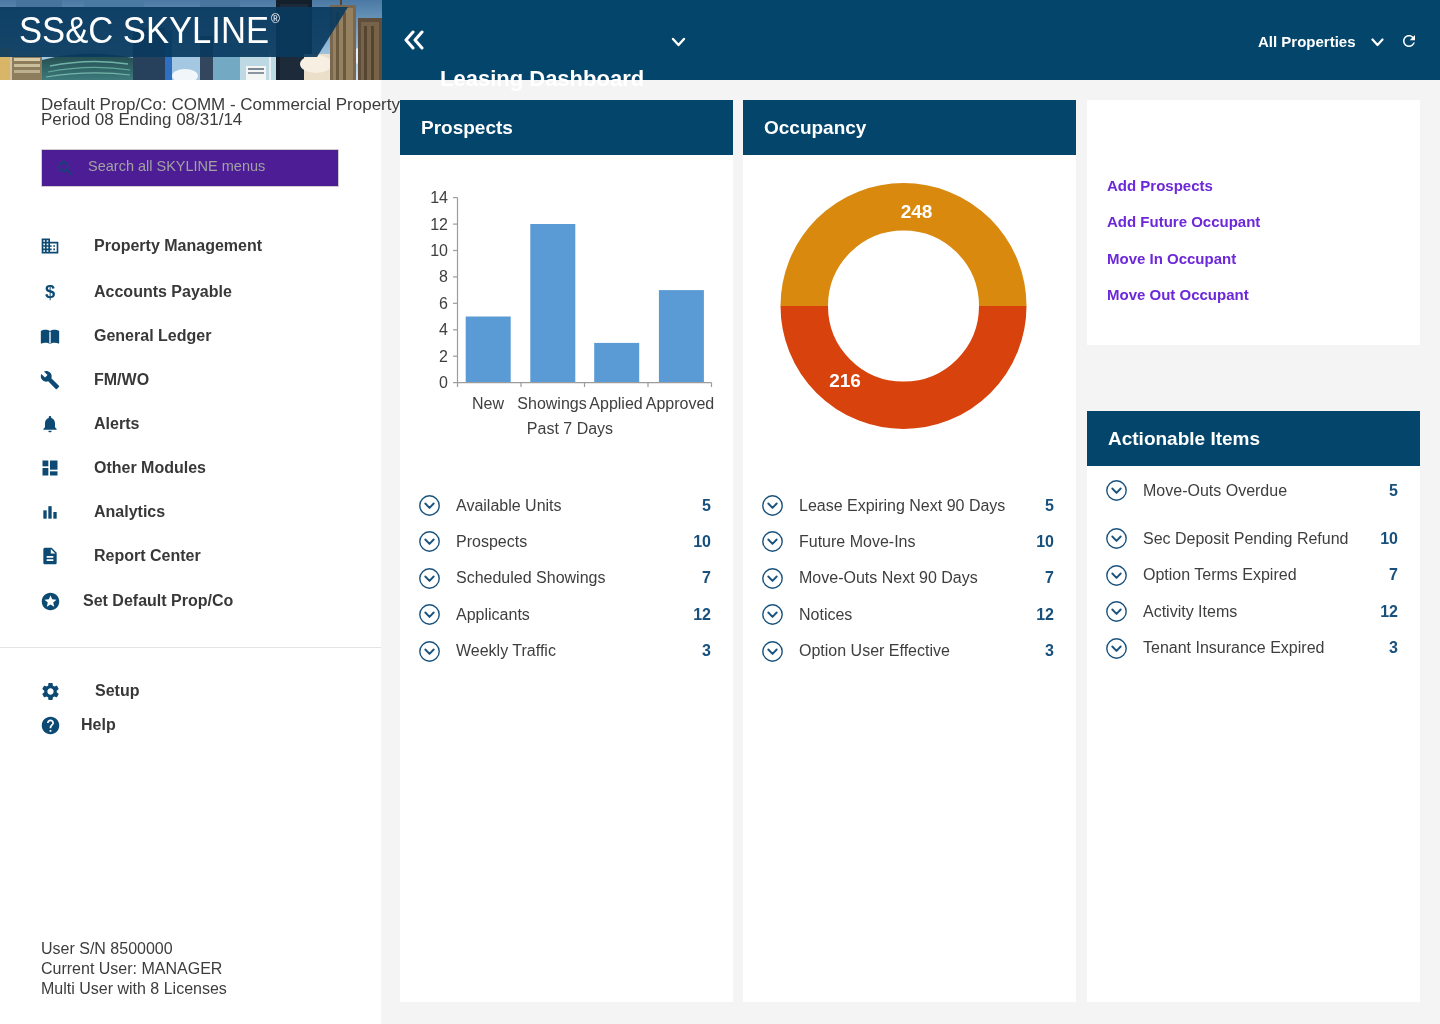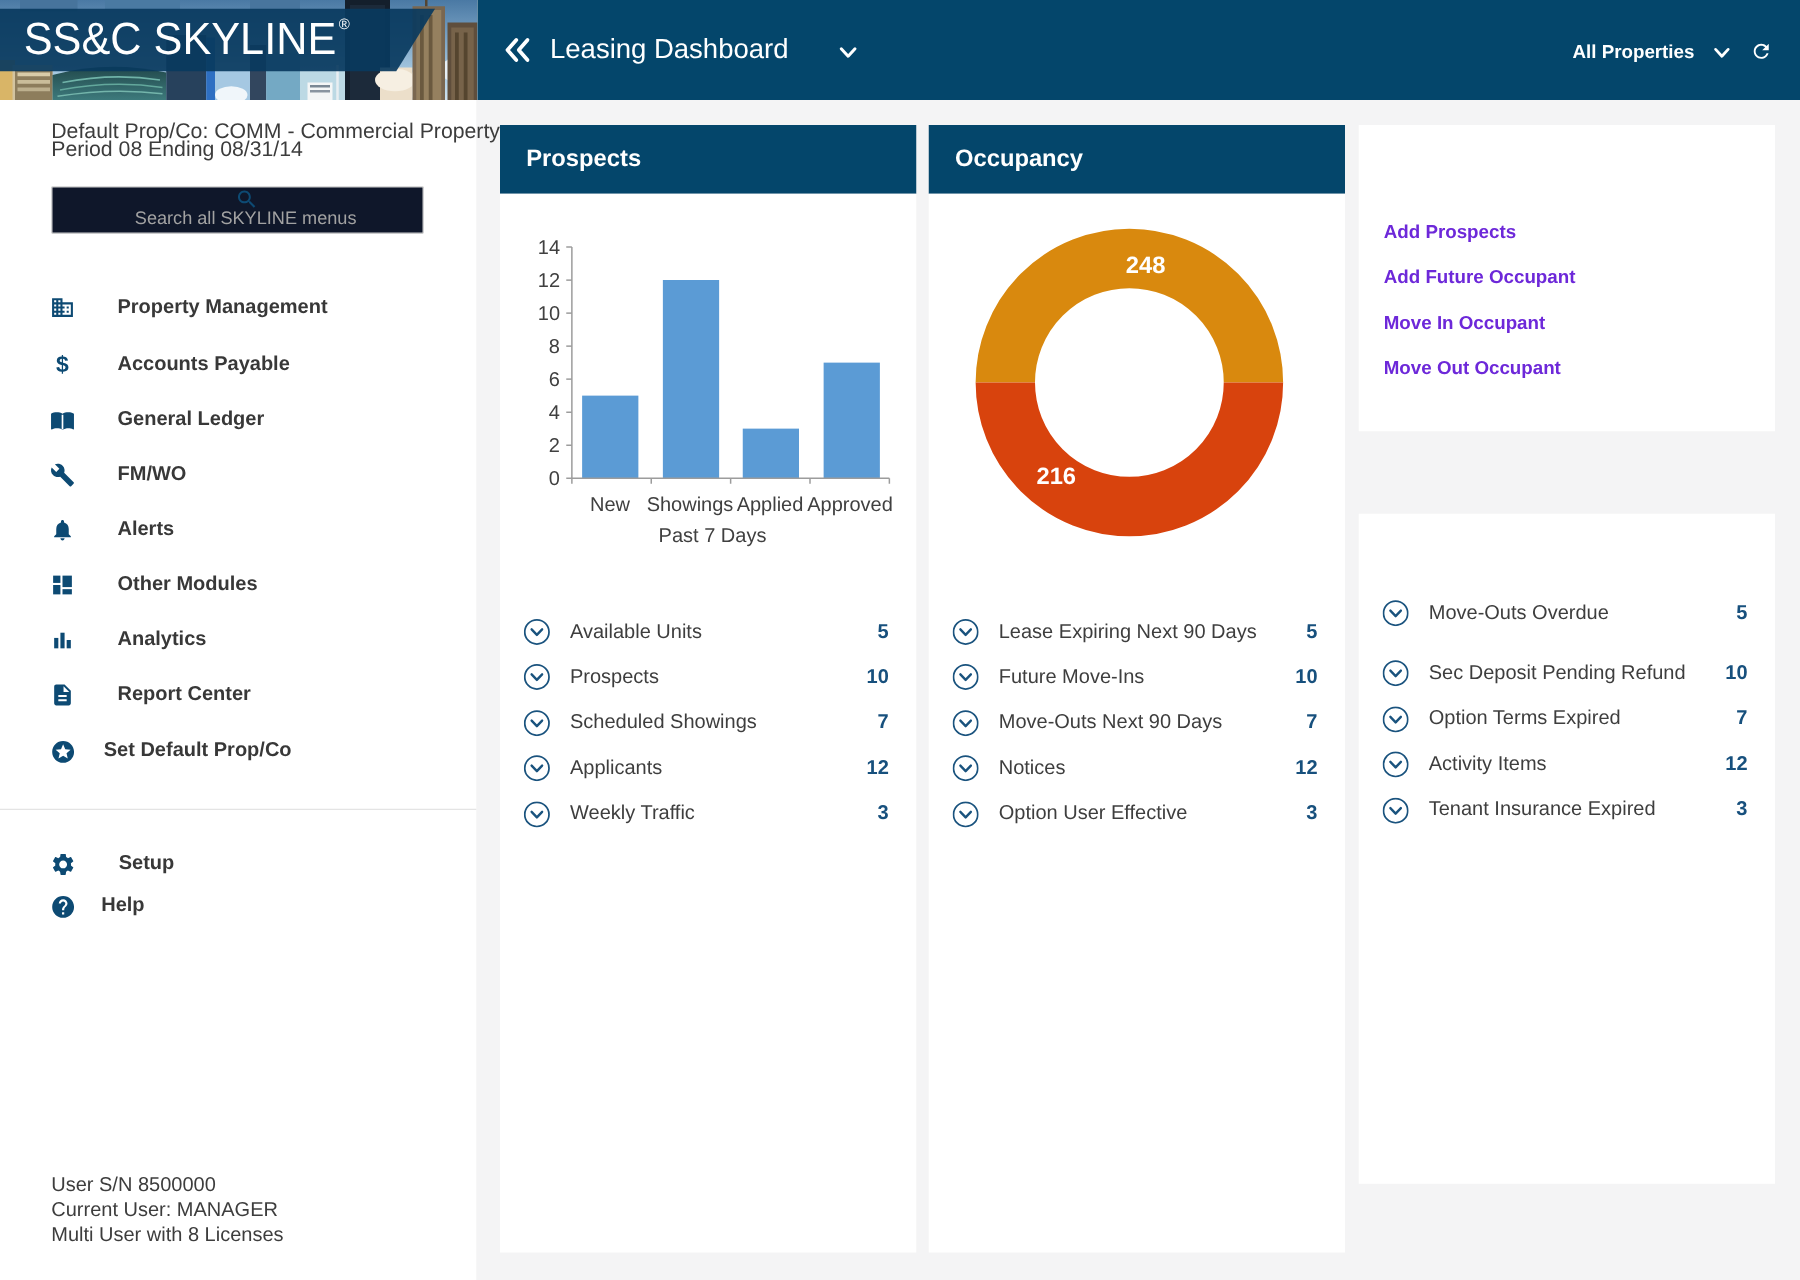--- a/index.html
+++ b/index.html
@@ -2,35 +2,35 @@
 <html><head>
 <meta charset="utf-8">
 <style>
 * { margin:0; padding:0; box-sizing:border-box; }
 html,body { width:1440px; height:1024px; overflow:hidden; }
 body { font-family:"Liberation Sans", sans-serif; background:#f4f4f5; position:relative; }
 .abs { position:absolute; }
 .sidebar { left:0; top:0; width:381px; height:1024px; background:#ffffff; }
 .topbar { left:382px; top:0; width:1058px; height:80px; background:#04466b; }
 .propco { left:41px; top:96.5px; font-size:17px; line-height:15.5px; color:#3c3c3c; }
-.search { left:41px; top:149px; width:298px; height:38px; border:1px solid #cdcdcd; border-radius:1px; background:#0f172a; display:flex; align-items:center;flex-direction:column; }
+.search { left:41px; top:149px; width:298px; height:38px; border:1px solid #cdcdcd; border-radius:1px; background:#4c1d95; display:flex; align-items:center; }
 .search svg { margin-left:14px; }
 .search span { margin-left:13px; color:#a2a2a2; font-size:14.5px; position:relative; top:-2.5px; }
 .mi { left:40px; height:44px; display:flex; align-items:center; color:#383838; font-weight:bold; font-size:16px; }
 .mi svg { flex:0 0 auto; }
 .mi span { margin-left:34px; }
 .divider { left:0; top:647px; width:381px; height:1px; background:#e4e4e4; }
 .foot { left:41px; font-size:16px; color:#3d3d3d; }
 .panel-h { height:55px; background:#04466b; color:#ffffff; font-size:19px; font-weight:bold; line-height:55px; padding-left:21px; }
 .panel-b { background:#ffffff; }
 .row { display:flex; align-items:center; height:37px; }
 .row .lbl { margin-left:16px; font-size:16px; color:#3e3e3e; }
 .row .num { margin-left:auto; font-size:16px; font-weight:bold; color:#17507d; }
 .qt { left:1107px; height:22px; font-size:15px; font-weight:bold; color:#6d28d9; }
-.tb-title { color:#fff; font-size:22px; font-weight:normal; }
+.tb-title { color:#fff; font-size:22px; font-weight:bold;margin-top:40px; }
 .tb-right { color:#fff; font-size:15px; font-weight:bold; }
 </style>
 </head>
 <body>
 
 <div class="abs sidebar"></div>
 
 <svg class="abs" style="left:0;top:0" width="382" height="80" viewBox="0 0 382 80">
   <defs>
     <linearGradient id="sky" x1="0" y1="0" x2="0" y2="1">
@@ -206,20 +206,21 @@
 <div class="abs" style="left:743px;top:100px;width:333px;height:902px">
   <div class="panel-h">Occupancy</div>
   <div class="panel-b" style="height:847px"></div>
 </div>
 
 <div class="abs" style="left:1087px;top:100px;width:333px;height:300px">
   <div class="panel-b" style="height:245px"></div>
 </div>
 
 <div class="abs" style="left:1087px;top:411px;width:333px;height:591px">
+  <div class="panel-h">Actionable Items</div>
   <div class="panel-b" style="height:536px"></div>
 </div>
 
 <svg class="abs" style="left:400px;top:165px" width="333" height="280" viewBox="0 0 333 280">
   <g fill="#5b9bd5">
     <rect x="65.7" y="151.5" width="45" height="66.1"></rect>
     <rect x="130.3" y="59" width="45" height="158.6"></rect>
     <rect x="194.2" y="177.9" width="45" height="39.7"></rect>
     <rect x="258.9" y="125.1" width="45" height="92.5"></rect>
   </g>

